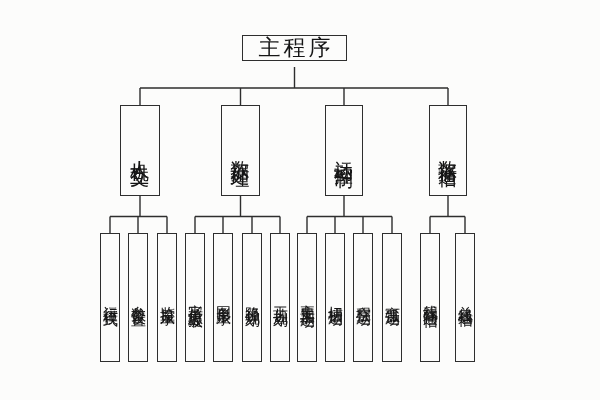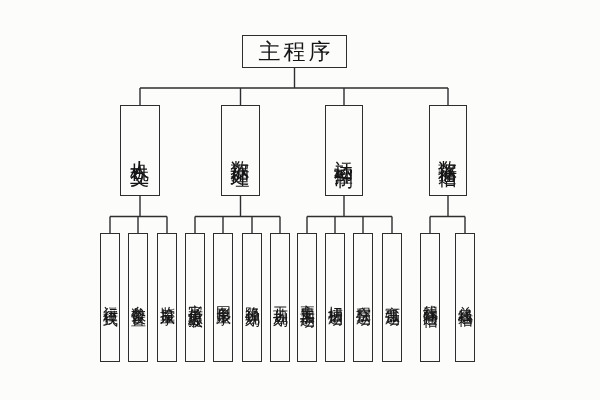--- a/index.html
+++ b/index.html
@@ -27,21 +27,21 @@
     box-sizing: border-box;
     border: 1.5px solid #2e2e2e;
     background: #fcfcfb;
     display: flex;
     align-items: center;
     justify-content: center;
     text-align: center;
   }
   .root-box {
     left: 242px; top: 35px;
-    width: 105px; height: 33px;
+    width: 105px; height: 26px;
     font-size: 22px;
     letter-spacing: 3px;
     font-weight: 500;
   }
   .root-box span { margin-left: 3px;  }
   .vtext span {
     writing-mode: vertical-rl;
     text-orientation: upright;
     letter-spacing: 3px;
     line-height: 1;

